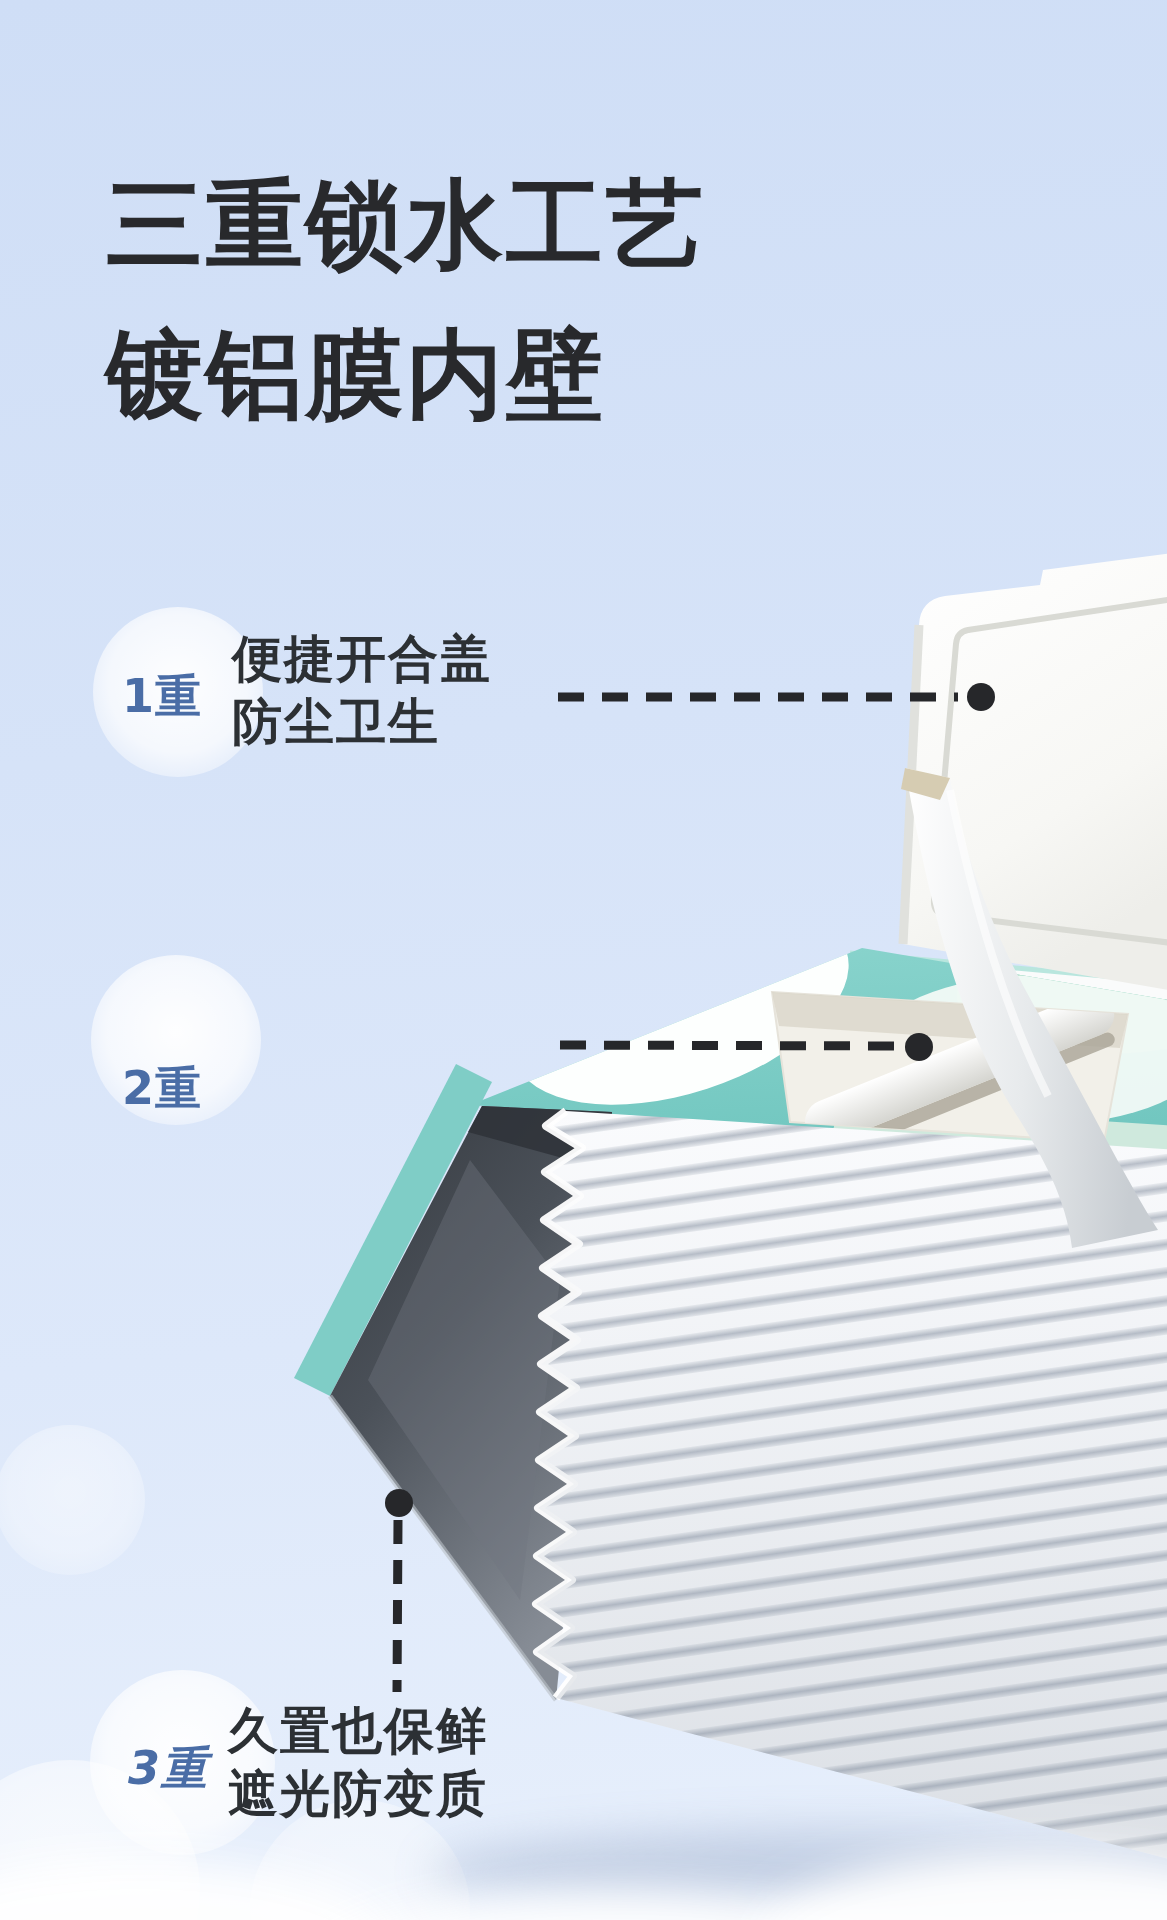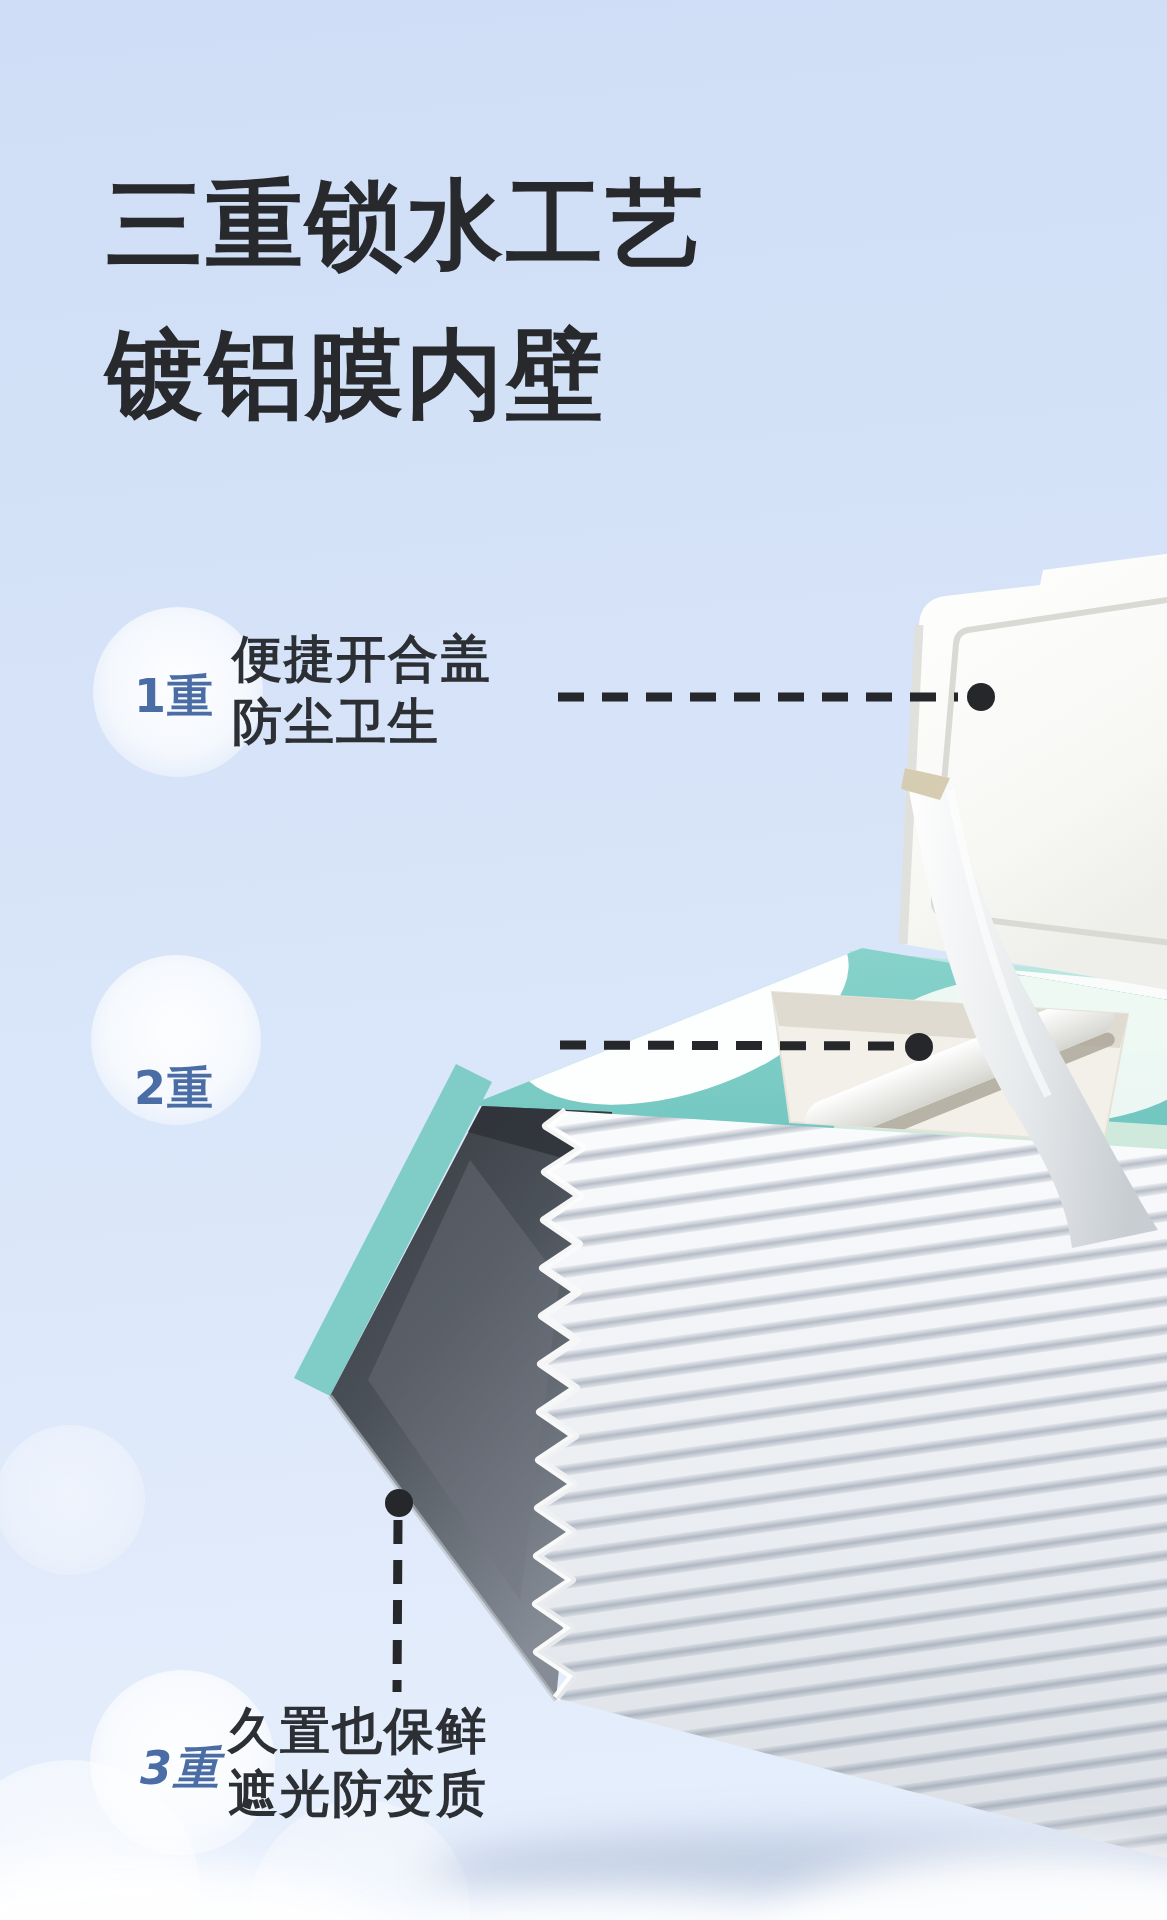--- a/index.html
+++ b/index.html
@@ -20,21 +20,21 @@
   }
   .callout-text{
     position:absolute; font-size:50px; line-height:63px; font-weight:700;
     color:#2c3034; letter-spacing:2px; white-space:nowrap;
   }
   .ct-1{left:232px; top:628px;}
   .ct-2{left:228px; top:992px;}
   .ct-3{left:228px; top:1700px;}
   .badge{
     position:absolute; font-size:46px; font-weight:700; color:#4a6da6;
-    letter-spacing:1px; white-space:nowrap;margin-left:12px;
+    letter-spacing:1px; white-space:nowrap;
   }
   .bd-1{left:122px; top:666px;}
   .bd-2{left:122px; top:1058px;}
   .bd-3{left:128px; top:1738px;font-style:italic;}
 </style>
 </head>
 <body>
 
 <div class="stage">
 

